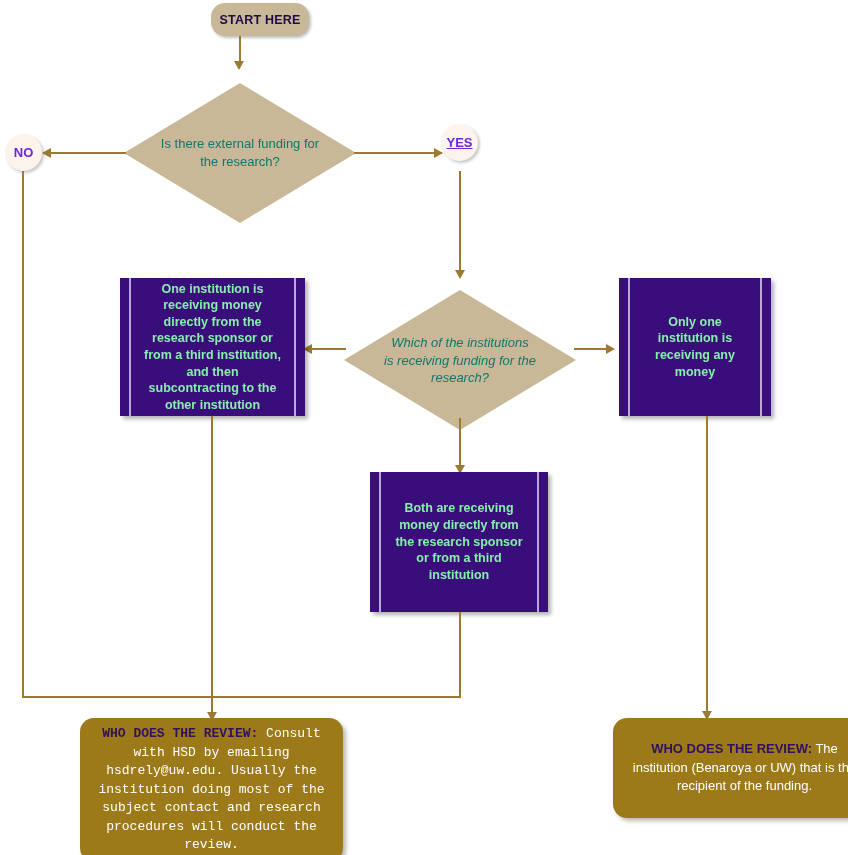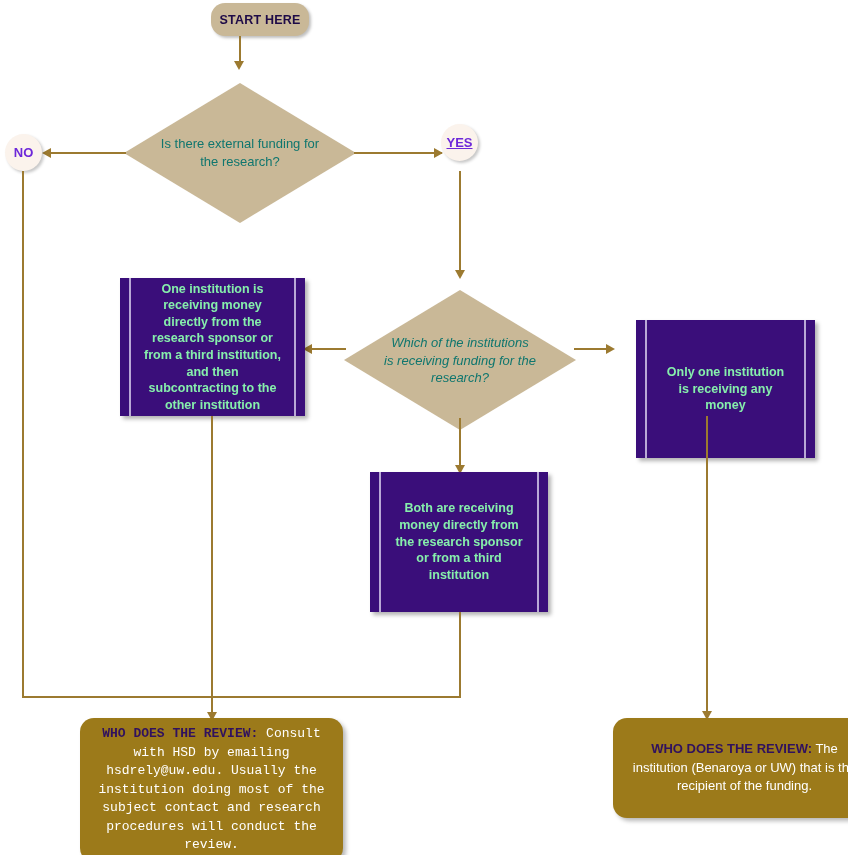--- a/index.html
+++ b/index.html
@@ -187,21 +187,21 @@
   <div class="conn conn-h" style="left:574px; top:348px; width:34px; height:1.6px;"></div>
   <div class="arrow arrow-right" style="left:606px; top:344px;"></div>
 
   <div class="conn conn-v" style="left:459px; top:418px; width:1.6px; height:52px;"></div>
   <div class="arrow arrow-down" style="left:455px; top:465px;"></div>
 
   <div class="node purple-box" style="left:120px; top:278px; width:185px; height:138px;">
     <span class="pb-text">One institution is receiving money directly from the research sponsor or from a third institution, and then subcontracting to the other institution</span>
   </div>
 
-  <div class="node purple-box" style="left:636px; top:278px; width:179px; height:138px;margin-top:42px;">
+  <div class="node purple-box" style="left:619px; top:278px; width:152px; height:138px;">
     <span class="pb-text">Only one institution is receiving any money</span>
   </div>
 
   <div class="node purple-box" style="left:370px; top:472px; width:178px; height:140px;">
     <span class="pb-text">Both are receiving money directly from the research sponsor or from a third institution</span>
   </div>
 
   <div class="conn conn-v" style="left:22px; top:171px; width:1.6px; height:527px;"></div>
 
   <div class="conn conn-h" style="left:22px; top:696px; width:439px; height:1.6px;"></div>

